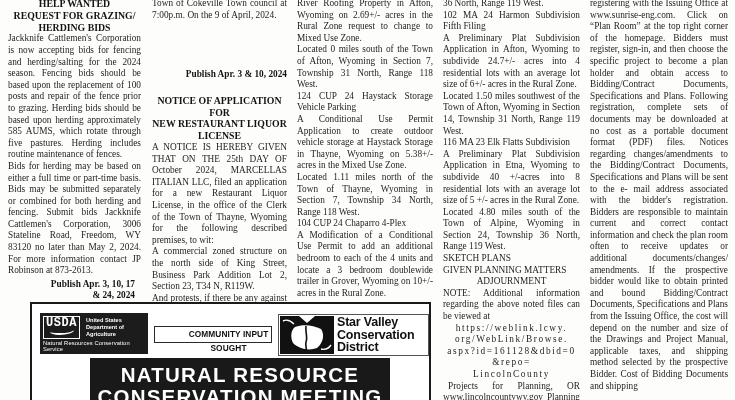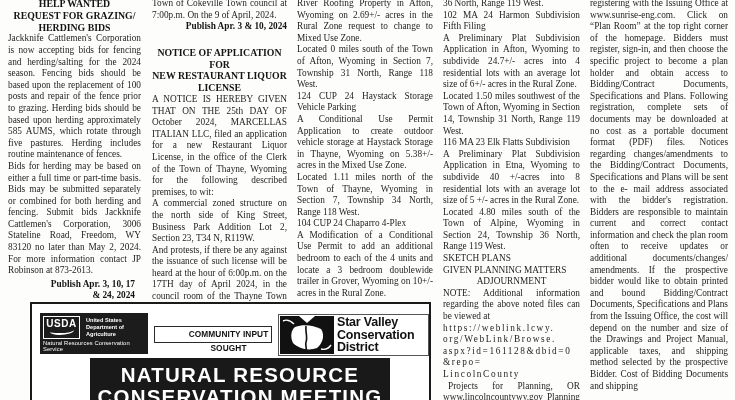--- a/index.html
+++ b/index.html
@@ -14,48 +14,48 @@
     font-size:9.3px;line-height:11.6px;
     text-align:justify;
     overflow-wrap:break-word;
   }
   .col p{margin:0;}
   .h{
     font-weight:bold;text-align:center;white-space:pre-line;
     font-size:9.8px;line-height:11.8px;color:#141414;
   }
   .publish{
-    font-weight:bold;text-align:right;white-space:pre-line;color:#141414;
+    font-weight:bold;text-align:right;white-space:pre-line;color:#141414;margin-top:48px;
   }
   .center{text-align:center;}
   .gap-lg{margin-top:14px !important;}
   .gap-sm{margin-top:2px !important;}
   .url{
     letter-spacing:1.6px;white-space:pre-line;word-break:break-all;
-    text-align:left;
+    text-align:center;
     font-family:Liberation Serif, serif;
   }
   .indent{text-indent:5px;}
 
   
   .ad{
     position:absolute;left:30px;top:302px;width:401px;height:120px;
     background:#ffffff;border:2px solid #1a1a1a;box-sizing:border-box;
   }
   .usda{
     position:absolute;left:8px;top:9px;width:108px;height:41px;
     background:#1c1c1c;color:#fff;
   }
   .usda-mark{
     position:absolute;left:3px;top:3px;width:37px;height:23px;
     border:1.5px solid #fff;box-sizing:border-box;text-align:center;
   }
   .usda-word{
-    display:block;font-family:Liberation Sans, sans-serif;font-weight:bold;
-    font-size:10px;line-height:11px;letter-spacing:.5px;color:#fff;margin-top:1px;
+    display:block;font-family:Liberation Mono, monospace;font-weight:bold;
+    font-size:12px;line-height:11px;letter-spacing:.5px;color:#fff;margin-top:1px;
   }
   .usda-swoosh{
     display:block;width:24px;height:6px;margin:-2px auto 0;
     border-bottom:2px solid #fff;border-radius:0 0 80% 50%;
   }
   .usda-dept{
     position:absolute;left:46px;top:4px;
     font-family:"Liberation Sans",sans-serif;font-weight:bold;
     font-size:5.6px;line-height:7px;white-space:pre-line;color:#fff;
   }

